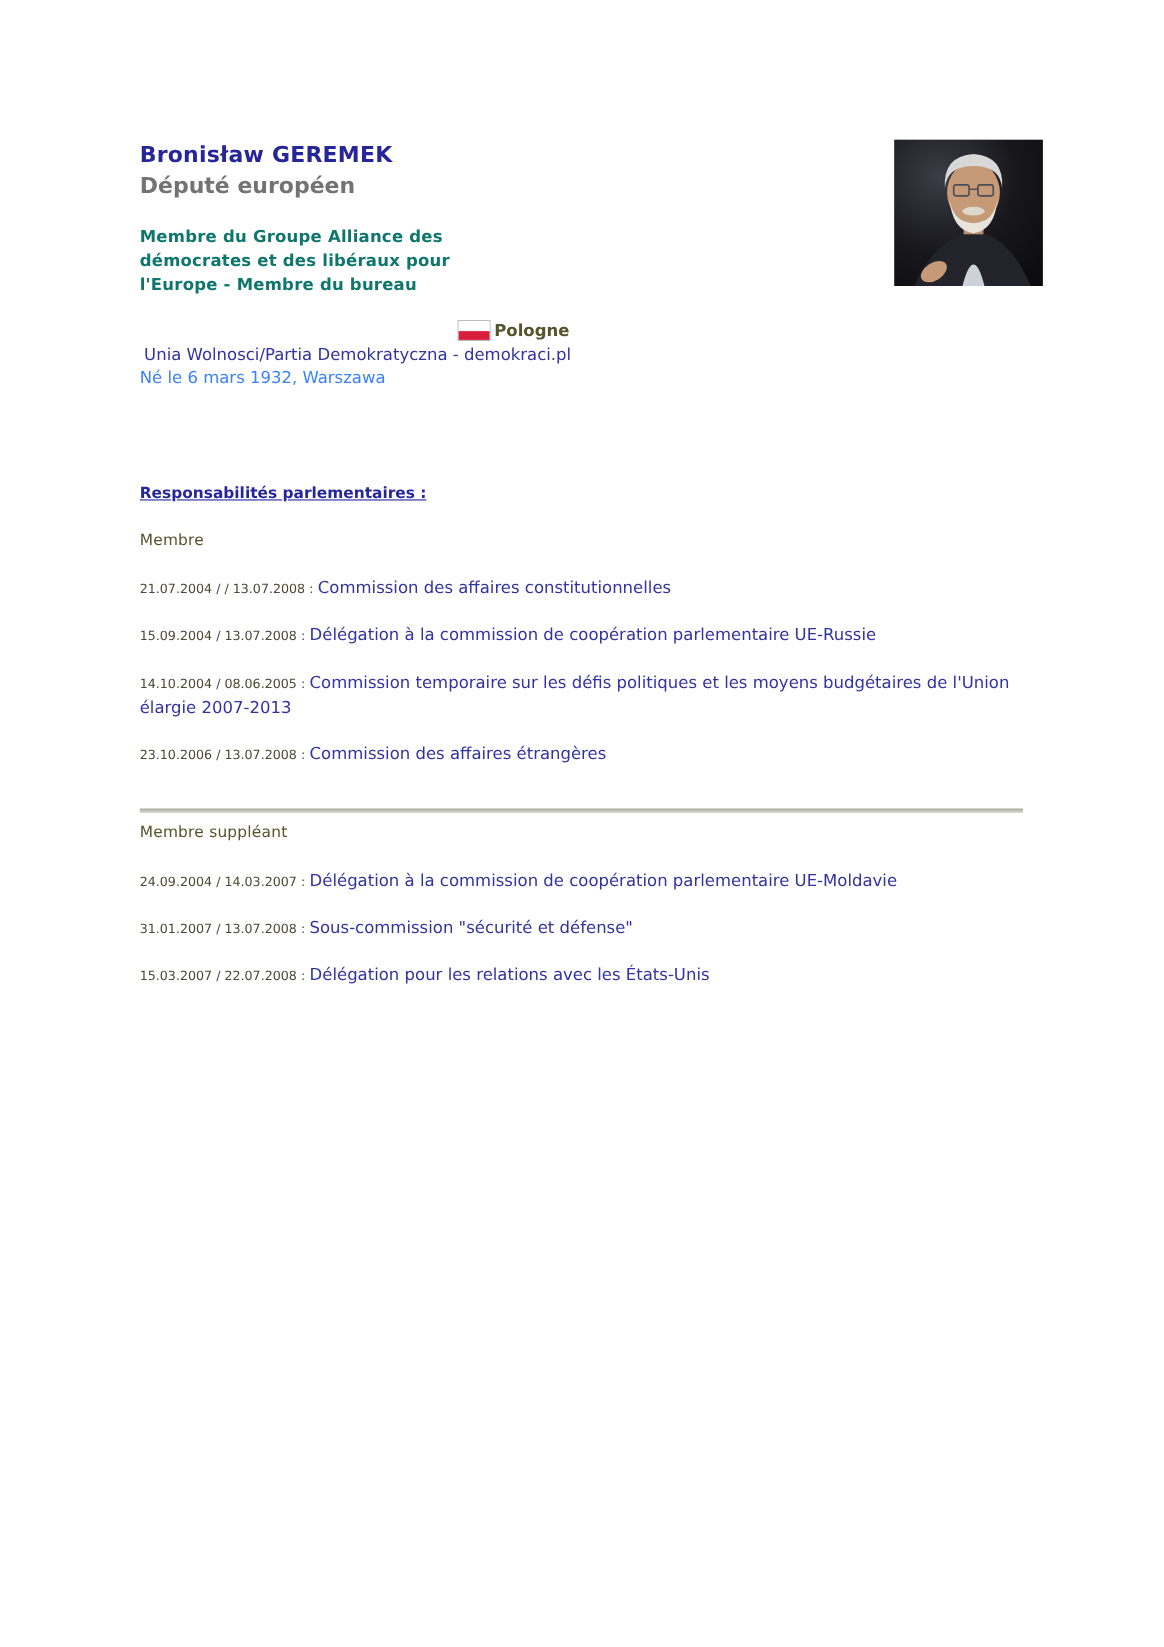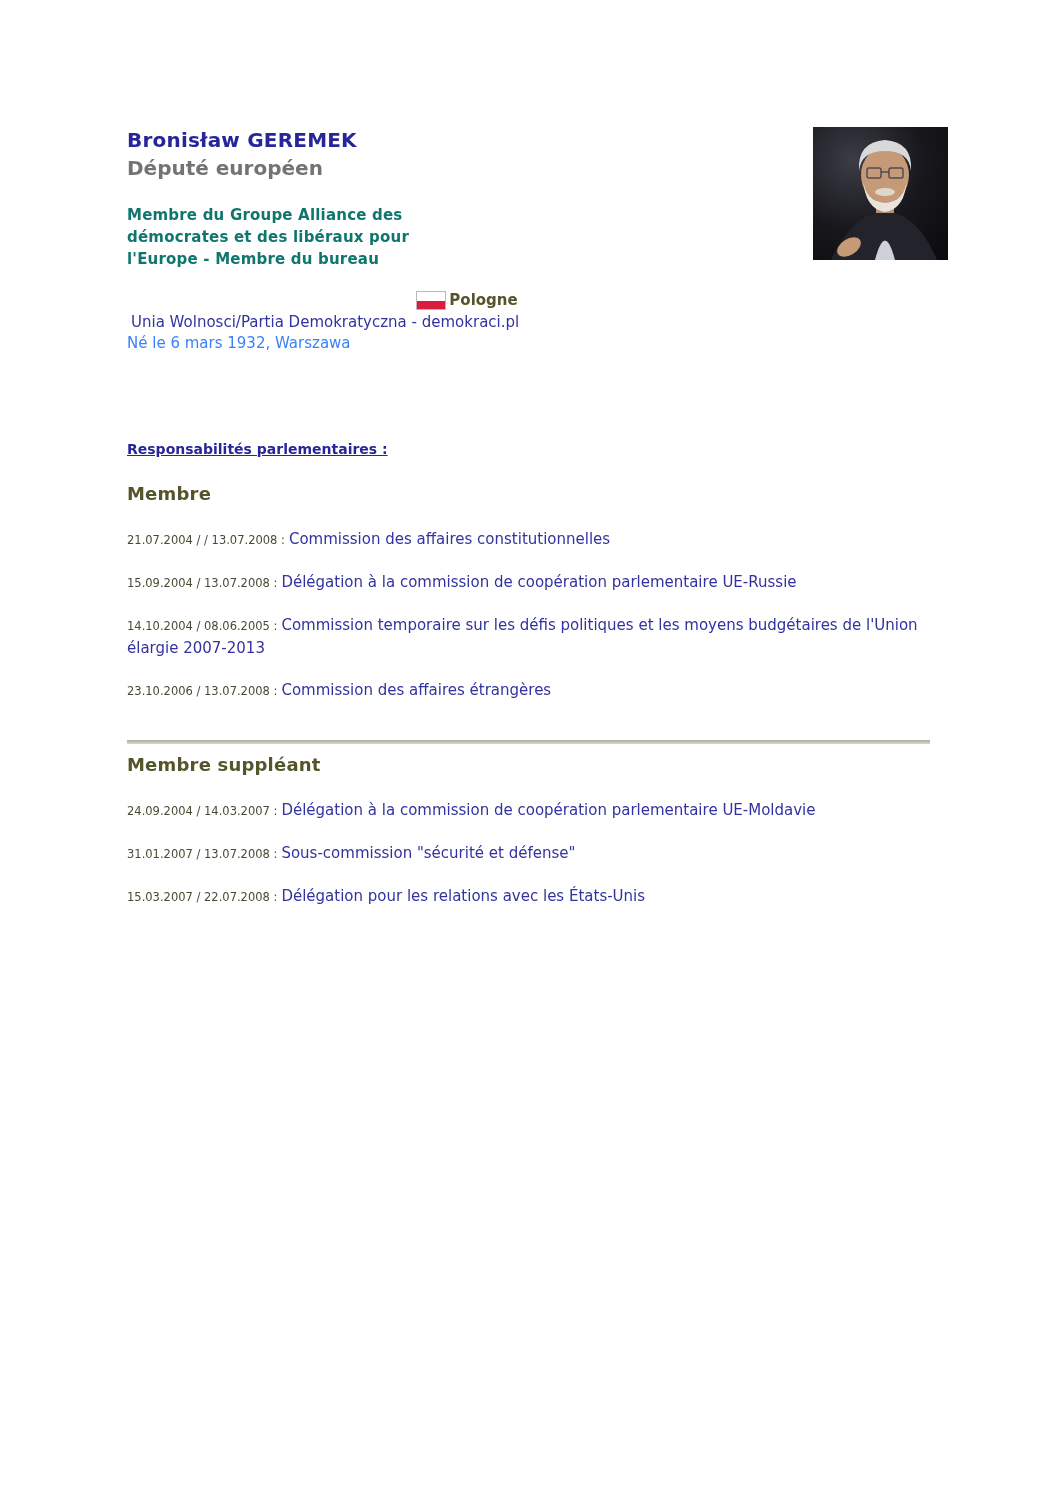--- a/index.html
+++ b/index.html
@@ -116,22 +116,22 @@
   }
   .resp-title {
     margin: 0 0 26px 0;
     font-size: 14px;
     font-weight: bold;
     color: #26269a;
     text-decoration: underline;
   }
   .section-heading {
     margin: 0 0 24px 0;
-    font-size: 18px;
-    font-weight: bold;
+    font-size: 14px;
+    font-weight: normal;
     color: #55552b;
     letter-spacing: 0.2px;
   }
   .entry {
     margin: 0 0 20px 0;
     font-size: 15px;
     line-height: 22px;
     color: #3232a0;
   }
   .entry .date {

